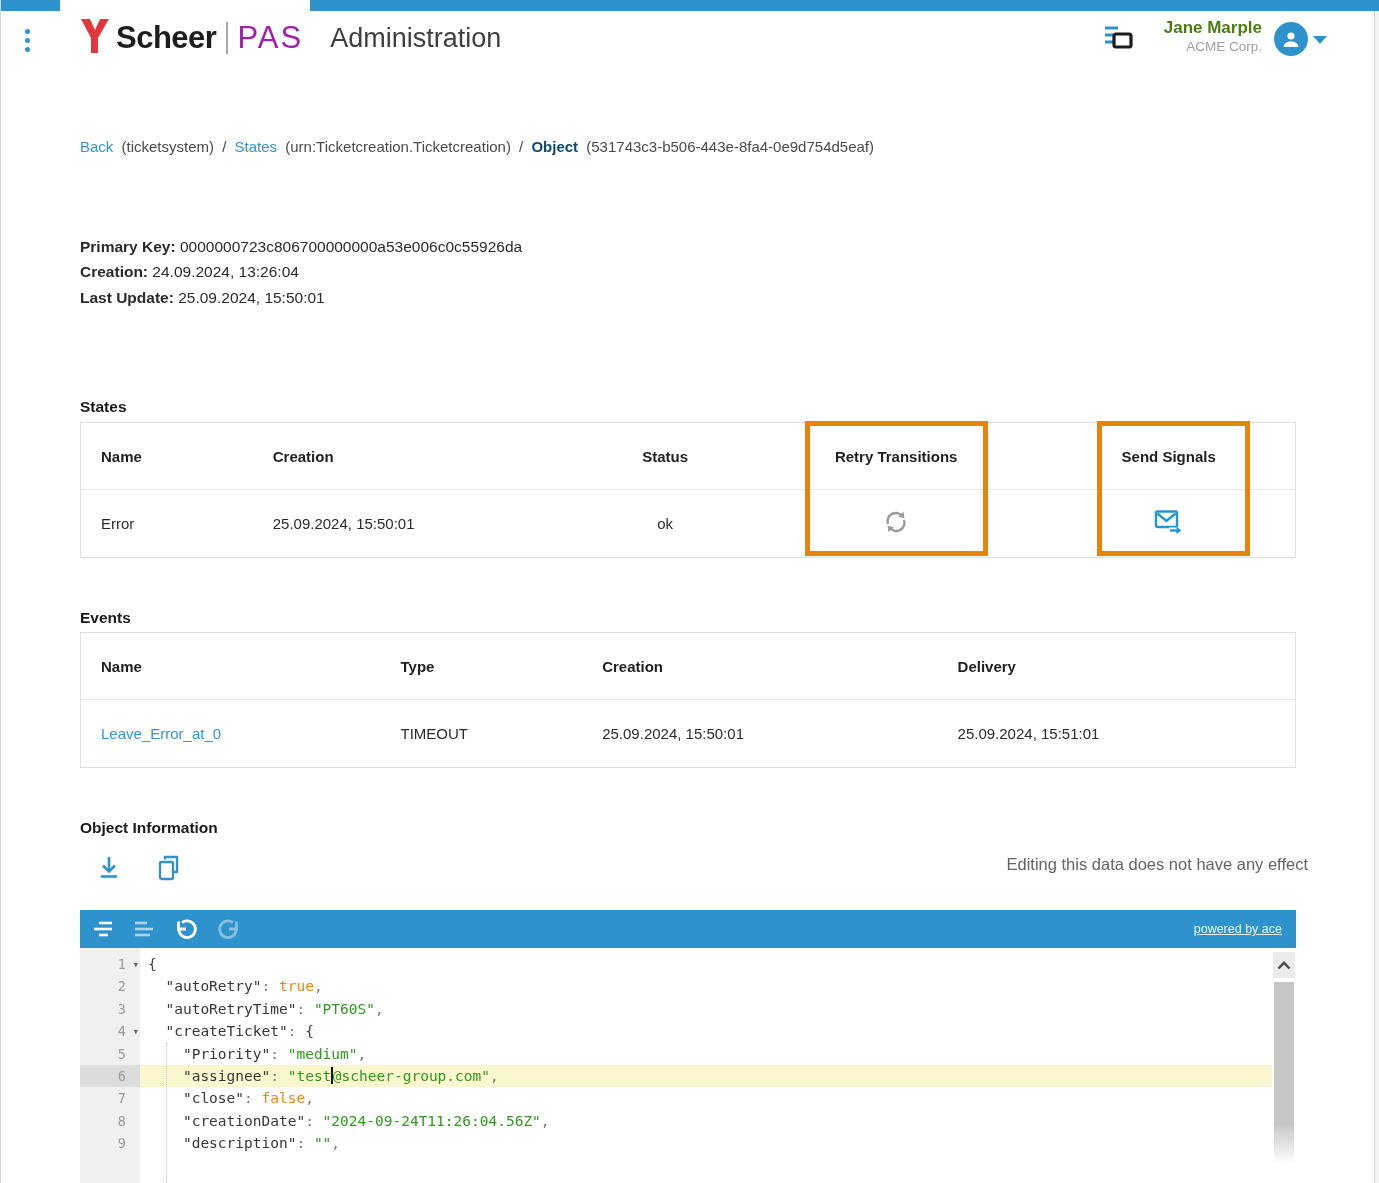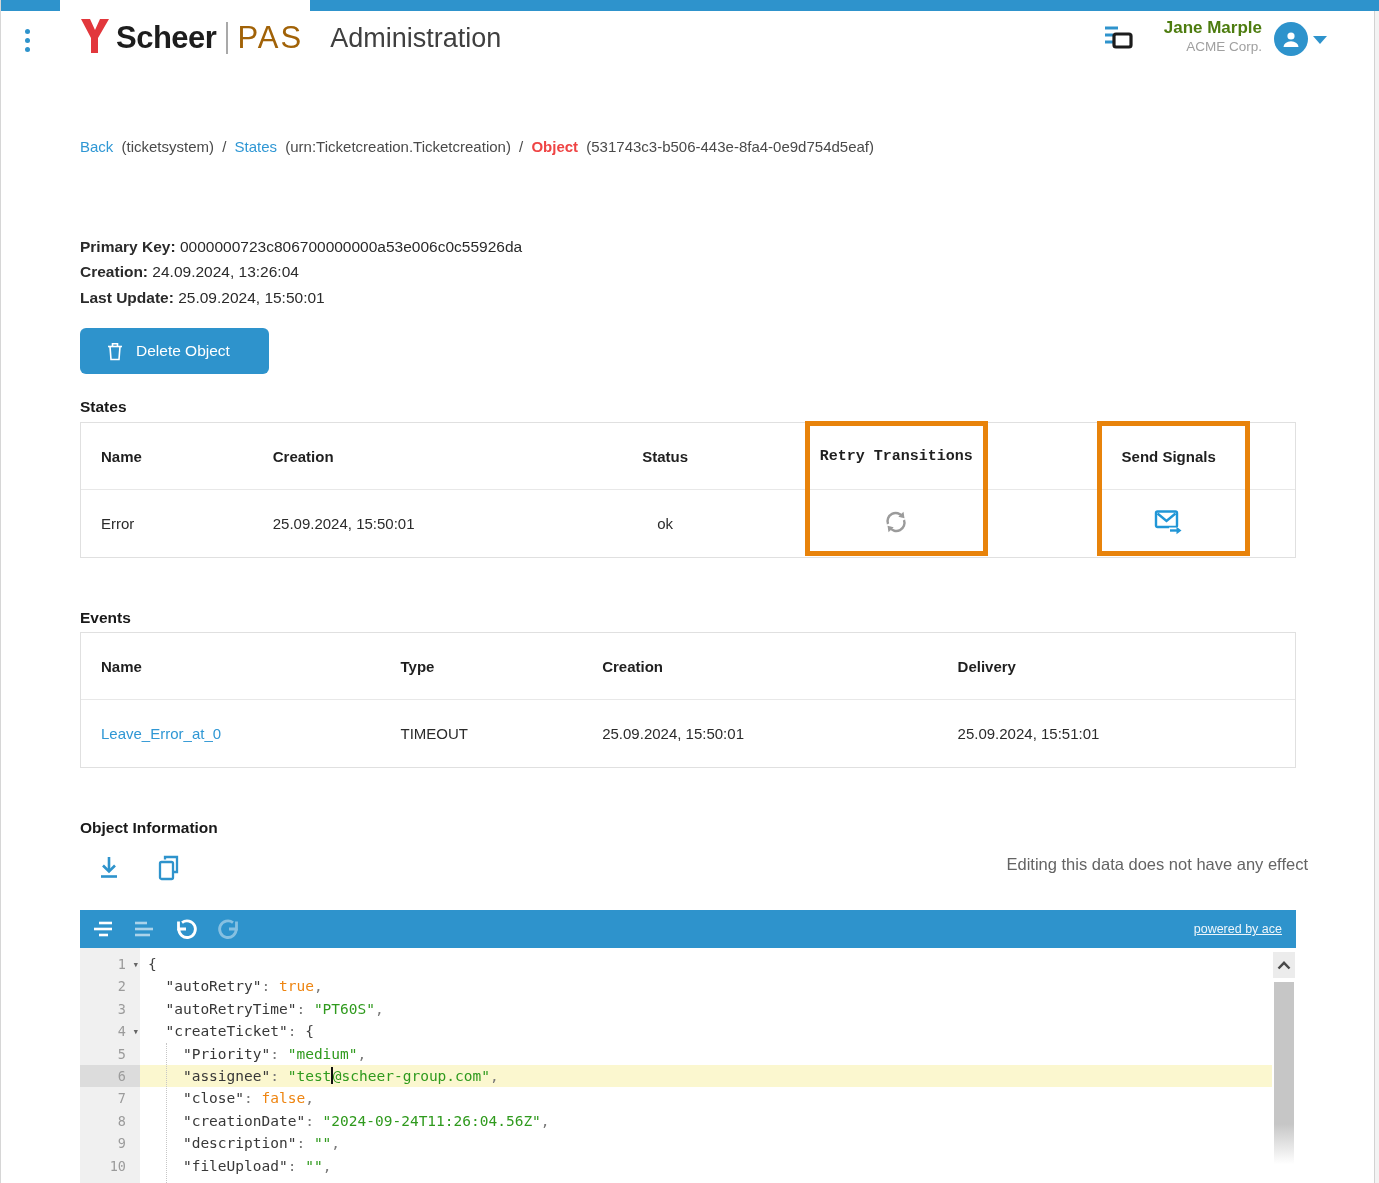--- a/index.html
+++ b/index.html
@@ -13,51 +13,51 @@
   
   .page-scrollbar { position:absolute; right:0; top:11px; bottom:0; width:5px; background:#f3f3f3; border-left:1px solid #d2d2d2; }
 
   
   .menu-dots { position:absolute; left:21px; top:29px; width:12px; height:26px; cursor:pointer; }
   .menu-dots i { display:block; width:5px; height:5px; border-radius:50%; background:#2e93cc; margin:0 auto 4px; }
   .logo-row { position:absolute; left:80px; top:19px; display:flex; align-items:center; }
   .logo-mark { margin-right:6px; }
   .brand-scheer { font-size:31px; font-weight:bold; color:#1d1d1d; letter-spacing:-0.5px; }
   .brand-sep { width:2px; height:32px; background:#a9a9a9; margin:0 9px 0 10px; }
-  .brand-pas { font-size:31px; color:#a16207; letter-spacing:2px; }
+  .brand-pas { font-size:31px; color:#a21caf; letter-spacing:2px; }
   .app-title { font-size:27px; color:#3f3f3f; margin-left:27px; font-weight:400; }
   .apps-btn { position:absolute; left:1103px; top:25px; width:32px; height:28px; cursor:pointer; background:none; border:none; }
   .user-block { position:absolute; left:1110px; top:18px; width:152px; text-align:right; cursor:pointer; }
   .user-name { font-size:17px; font-weight:bold; color:#4d7c0f; line-height:20px; }
   .user-org { font-size:13.5px; color:#a0a0a0; line-height:17px; }
   .avatar { position:absolute; left:1274px; top:22px; width:34px; height:34px; border-radius:50%; background:#2e93cc; display:flex; align-items:center; justify-content:center; cursor:pointer; }
   .user-caret { position:absolute; left:1313px; top:36px; width:0; height:0; border-left:7px solid transparent; border-right:7px solid transparent; border-top:8px solid #2e93cc; cursor:pointer; }
 
   
   .breadcrumb { position:absolute; left:80px; top:138px; font-size:15px; color:#4a4a4a; }
   .breadcrumb .lnk { color:#2f97d4; cursor:pointer; }
-  .breadcrumb .bold { font-weight:bold; color:#ef4444; }
+  .breadcrumb .bold { font-weight:bold; color:#0c4a6e; }
   .breadcrumb span { margin-right:4px; }
 
   
   .details-heading { position:absolute; left:80px; top:199px; font-size:17px; font-weight:bold; color:#191919; }
   .meta { position:absolute; left:80px; top:234px; font-size:15.5px; color:#2a2a2a; }
   .meta .row { line-height:25.3px; }
   .meta b { font-weight:bold;margin-top:18px; }
   .delete-btn { position:absolute; left:80px; top:328px; width:189px; height:46px; background:#2e93cc; border:none; border-radius:6px; color:#fff; font-size:15.5px; font-family:"Liberation Sans",sans-serif; display:flex; align-items:center; gap:13px; padding-left:27px; cursor:pointer; }
 
   
   .sec-heading { position:absolute; left:80px; font-size:15.5px; font-weight:bold; color:#191919; }
   .dtable { position:absolute; left:80px; width:1216px; background:#fff; border:1px solid #e0e0e0; }
   .trow { display:flex; height:67px; align-items:center; font-size:15px; color:#2b2b2b; }
   .trow.thead { border-bottom:1px solid #e8e8e8; font-weight:bold; color:#1f1f1f; }
   .tcell { padding-left:20px; }
   .tcell.center { padding-left:0; text-align:center; }
   
-  .s1{width:172px;} .s2{width:328px;} .s3{width:170px;} .s4{width:293px;font-family:Liberation Mono, monospace;} .s5{width:253px;}
+  .s1{width:172px;} .s2{width:328px;} .s3{width:170px;} .s4{width:293px;} .s5{width:253px;}
   
   .e1{width:300px;} .e2{width:202px;} .e3{width:356px;} .e4{width:358px;}
   .link-cell { color:#2f97d4; cursor:pointer; }
   .iconbtn { background:none; border:none; cursor:pointer; padding:2px; }
 
   
   .anno { position:absolute; border:5px solid #e8830b; pointer-events:none; }
   .anno-retry { left:805px; top:421px; width:183px; height:135px; }
   .anno-signal { left:1097px; top:421px; width:153px; height:135px; }
 
@@ -148,30 +148,20 @@
     <span>/</span>
     <span class="bold">Object</span>
     <span>(531743c3-b506-443e-8fa4-0e9d754d5eaf)</span>
   </div>
 
   <div class="meta">
     <div class="row"><b>Primary Key:</b> <span>0000000723c806700000000a53e006c0c55926da</span></div>
     <div class="row"><b>Creation:</b> <span>24.09.2024, 13:26:04</span></div>
     <div class="row"><b>Last Update:</b> <span>25.09.2024, 15:50:01</span></div>
   </div>
-  <button class="delete-btn">
-    <svg width="16" height="19" viewBox="0 0 16 19">
-      <g stroke="#fff" stroke-width="1.6" fill="none">
-        <path d="M1 4.5 h14"></path>
-          <path d="M5.5 4 v-2.2 h5 V4"></path>
-        <path d="M3 4.5 l1 13 h8 l1-13"></path>
-      </g>
-    </svg>
-    <span>Delete Object</span>
-  </button>
 
   <div class="sec-heading" style="top:398px">States</div>
   <div class="dtable" style="top:422px">
     <div class="trow thead">
       <div class="tcell s1">Name</div>
       <div class="tcell s2">Creation</div>
       <div class="tcell s3 center">Status</div>
       <div class="tcell s4 center">Retry Transitions</div>
       <div class="tcell s5 center">Send Signals</div>
     </div>
@@ -336,26 +326,20 @@
               <span>8</span>
             </div>
             <div class="code"><span class="tk-w">    </span><span class="tk-k">"creationDate"</span><span class="tk-p">: </span><span class="tk-s">"2024-09-24T11:26:04.56Z"</span><span class="tk-p">,</span></div>
           </div>
           <div class="line">
             <div class="gut">
               <span>9</span>
             </div>
             <div class="code"><span class="tk-w">    </span><span class="tk-k">"description"</span><span class="tk-p">: </span><span class="tk-s">""</span><span class="tk-p">,</span></div>
           </div>
-          <div class="line">
-            <div class="gut">
-              <span>10</span>
-            </div>
-            <div class="code"><span class="tk-w">    </span><span class="tk-k">"fileUpload"</span><span class="tk-p">: </span><span class="tk-s">""</span><span class="tk-p">,</span></div>
-          </div>
         </div>
       <div class="indent-guide"></div>
       <div class="ed-scroll">
         <button class="scroll-up">
           <svg width="14" height="9" viewBox="0 0 14 9">
               <path d="M1.5 7.5 L7 1.8 L12.5 7.5" fill="none" stroke="#4a4a4a" stroke-width="2.4"></path>
             </svg>
         </button>
         <div class="scroll-thumb"></div>
       </div>

